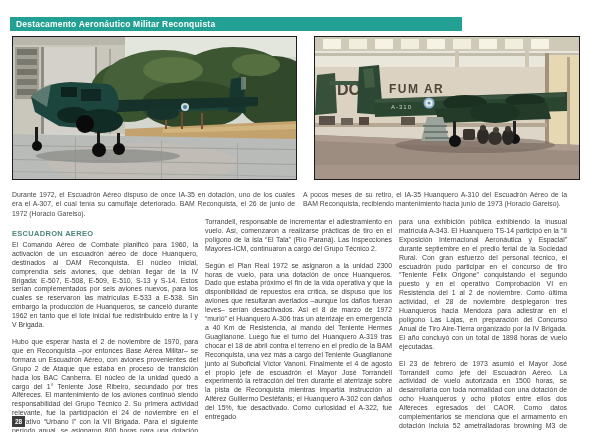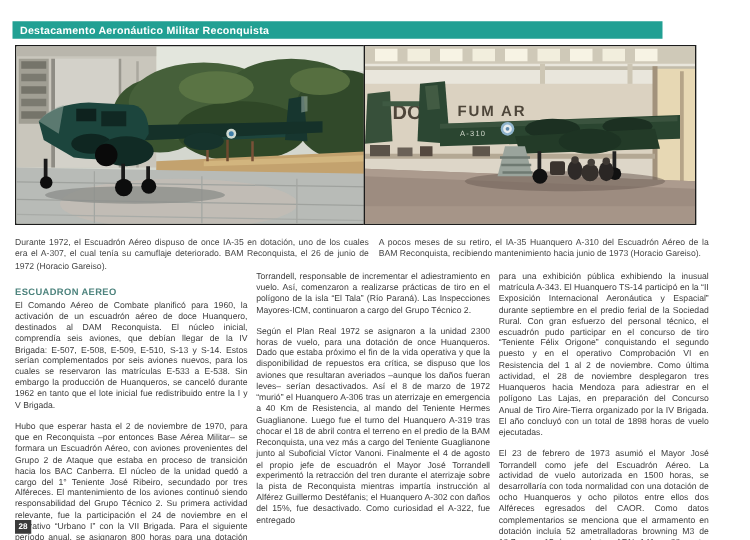--- a/index.html
+++ b/index.html
@@ -1,32 +1,32 @@
 <!DOCTYPE html>
 <html><head>
 <meta charset="utf-8">
 <style>
   html,body{margin:0;padding:0;background:#ffffff;}
   .page{
     position:relative;width:600px;height:432px;background:#ffffff;
     font-family:"Liberation Sans",sans-serif;overflow:hidden;
   }
   .header-bar{
-    position:absolute;left:10px;top:17px;width:520px;height:14px;
+    position:absolute;left:10px;top:17px;width:452px;height:14px;
     background:#21a093;color:#ffffff;font-size:8.5px;font-weight:bold;
     line-height:14px;padding-left:6px;box-sizing:border-box;
     letter-spacing:0.2px;
   }
   .photo{
     position:absolute;top:36px;height:142px;border:1px solid #1c1c1c;
     background:#9aa096;overflow:hidden;
   }
   .photo svg{display:block;width:100%;height:100%;}
   .photo-left{left:12px;width:283px;}
-  .photo-right{left:291px;width:264px;}
+  .photo-right{left:314px;width:264px;}
   .caption{
     position:absolute;top:183px;font-size:6.9px;line-height:9.4px;
     color:#474747;text-align:justify;
   }
   .caption-left{left:12px;width:283px;}
   .caption-right{left:303px;width:264px;}
   .col{
     position:absolute;top:218px;font-size:6.9px;line-height:8.9px;
     color:#3d3d3d;text-align:justify;
   }

